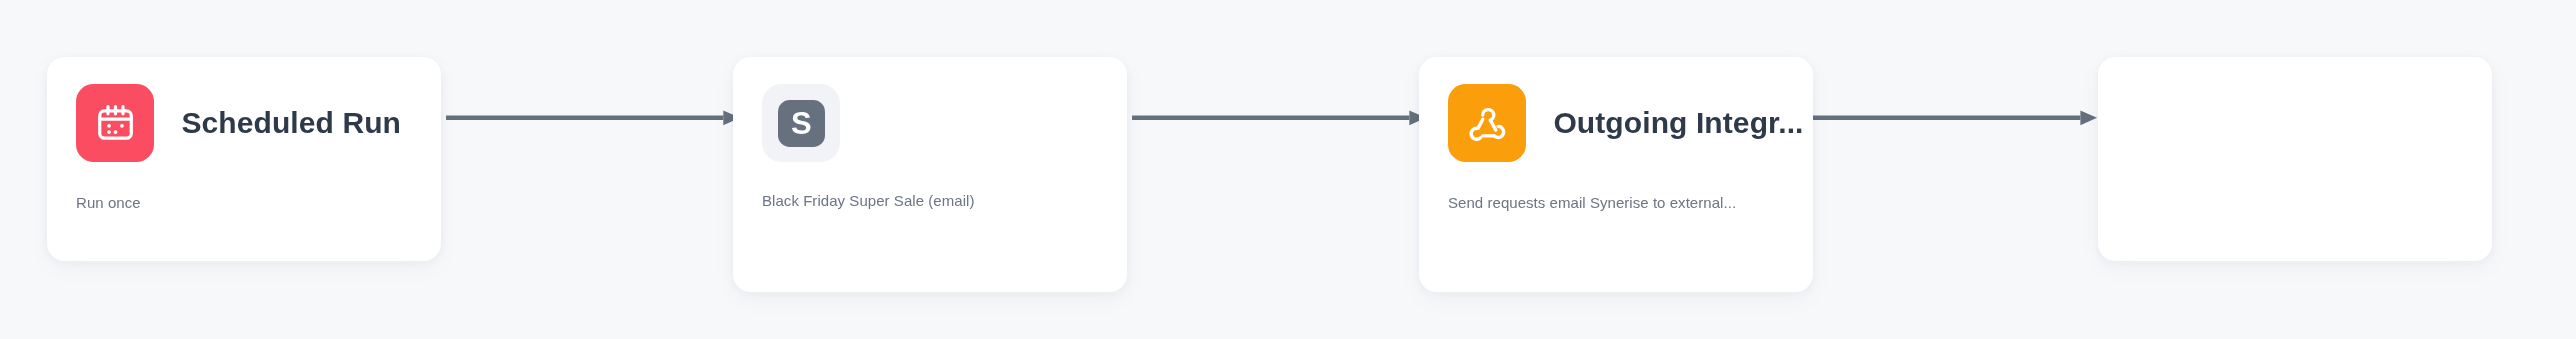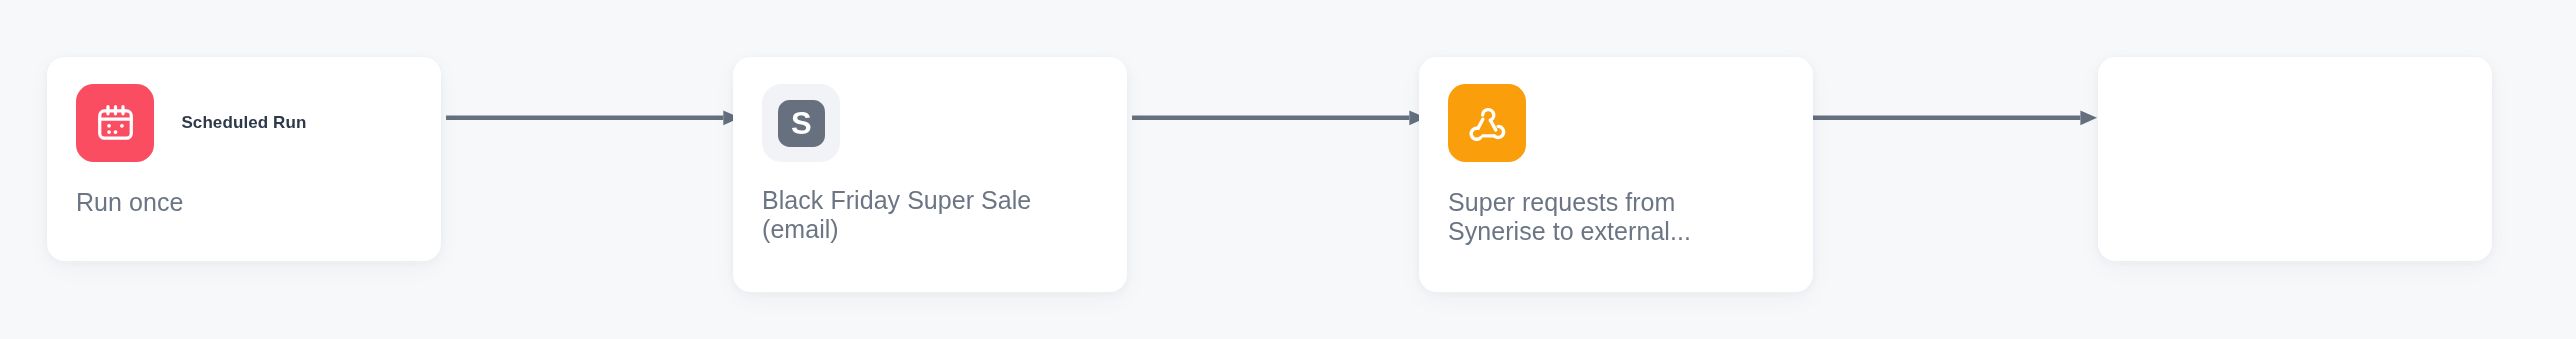--- a/index.html
+++ b/index.html
@@ -77,30 +77,30 @@
   .chip-square {
     width: 35px;
     height: 35px;
     border-radius: 7.8px;
     box-sizing: border-box;
     background: transparent;
   }
 
   .node-title {
     margin-left: 27.4px;
-    font-size: 17px;
+    font-size: 30px;
     font-weight: 700;
     color: #2e3a4a;
     white-space: nowrap;
     letter-spacing: 0.1px;
   }
 
   .node-desc {
     margin-top: 25.5px;
-    font-size: 25px;
+    font-size: 15px;
     line-height: 29px;
     color: #6b7584;
     font-weight: 400;
     letter-spacing: 0.05px;
   }
 
   
   .connector {
     position: absolute;
     height: 19.6px;
@@ -170,21 +170,22 @@
       <div class="node-icon" style="background:#fa9e0b;">
         <svg width="43" height="43" viewBox="0 0 24 24" fill="none" stroke="#ffffff" stroke-width="1.9" stroke-linecap="round" stroke-linejoin="round">
           <path d="M9.3 7.3a3.1 3.1 0 1 1 4.3 2.9"></path>
           <path d="M13.6 10.2 L16.6 15.6"></path>
           <path d="M17.9 13.6a3.1 3.1 0 1 1 -2.2 5.3"></path>
           <path d="M15.7 18.9 L9.4 18.9"></path>
           <path d="M8.2 19.9a3.1 3.1 0 1 1 -1.5 -5.2"></path>
           <path d="M6.7 14.7 L9.4 9.6"></path>
         </svg>
       </div>
+      <div class="node-title">Outgoing Integr...</div>
     </div>
-    <div class="node-desc" style="max-width:294px;">Super requests from Synerise to external...</div>
+    <div class="node-desc" style="max-width:294px;">Send requests email Synerise to external...</div>
   </div>
 
   <div class="node-card" style="left:2098px; top:57px; width:394px; height:204px;">
   </div>
 
 </div>
 
 
 </body></html>

